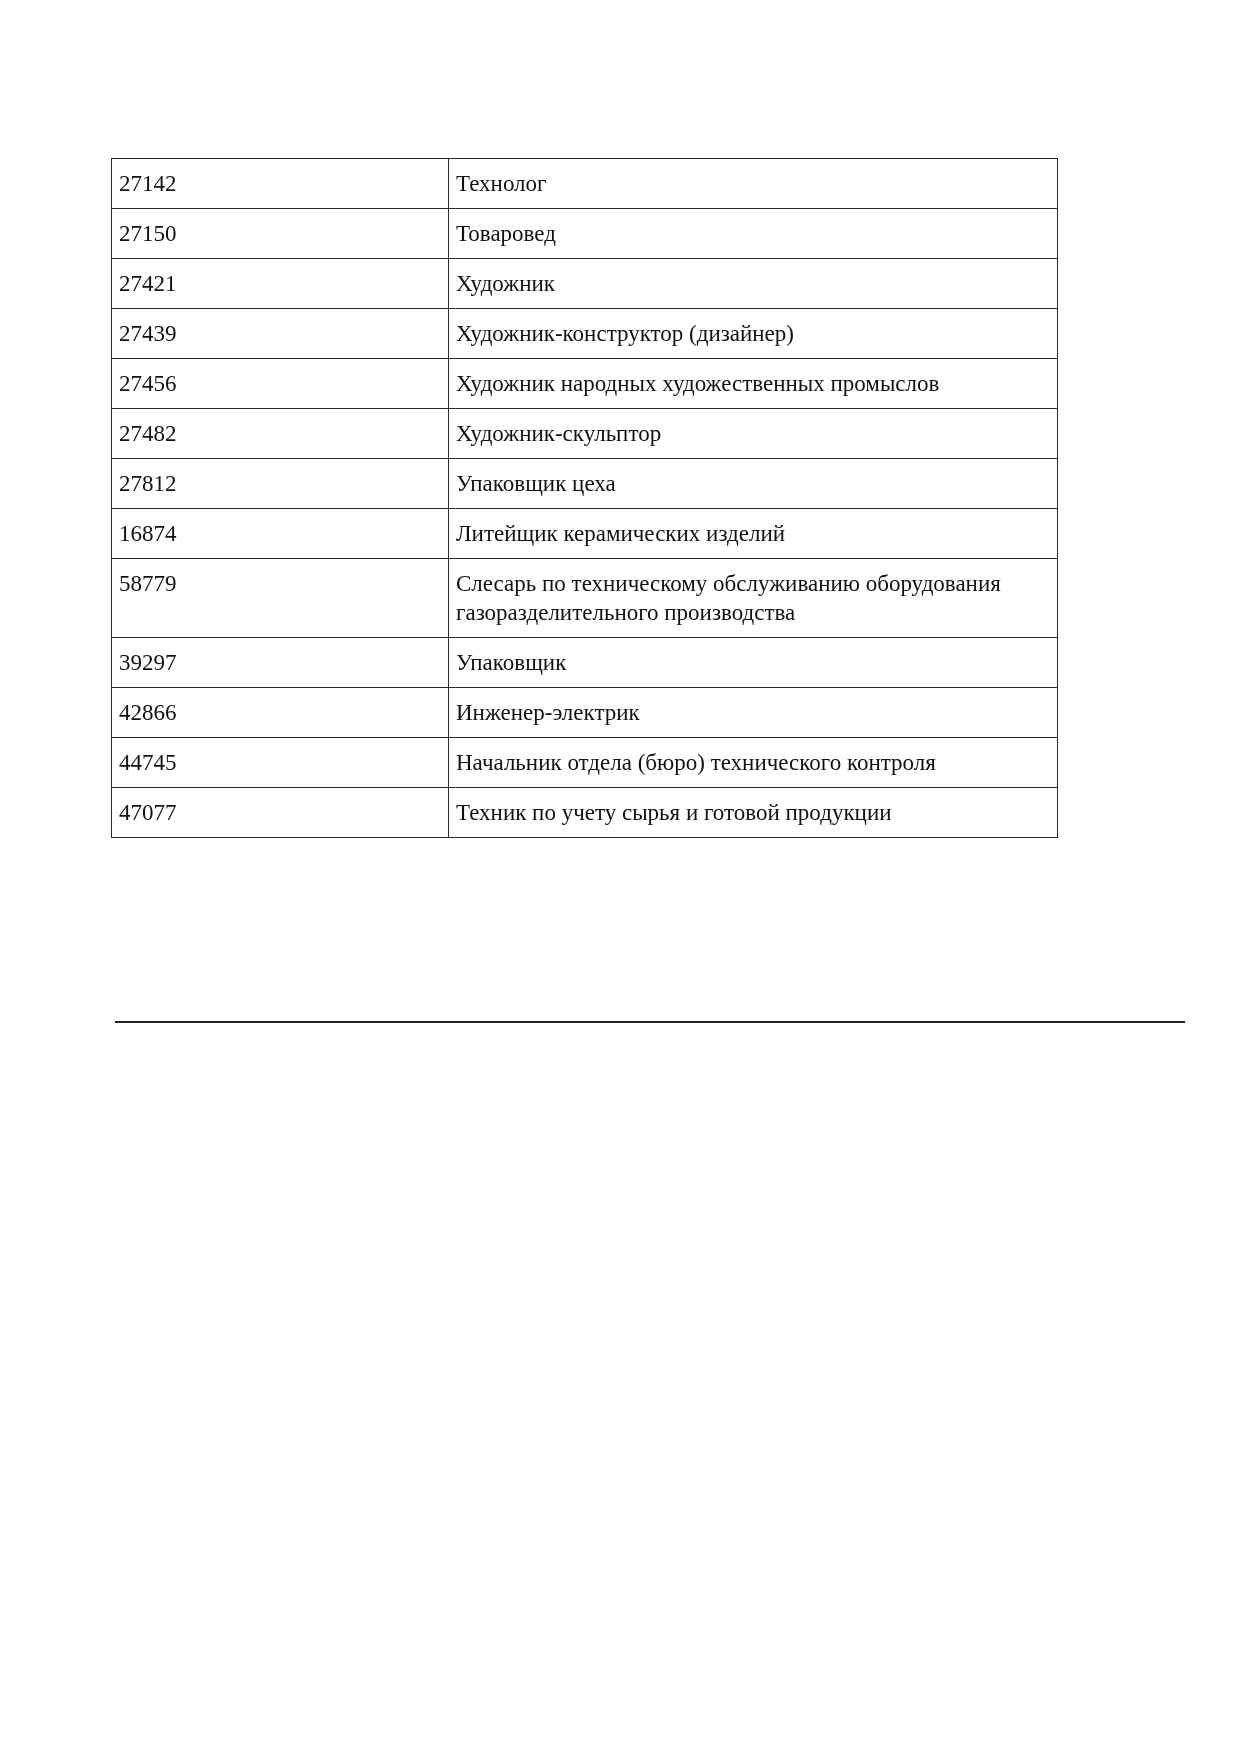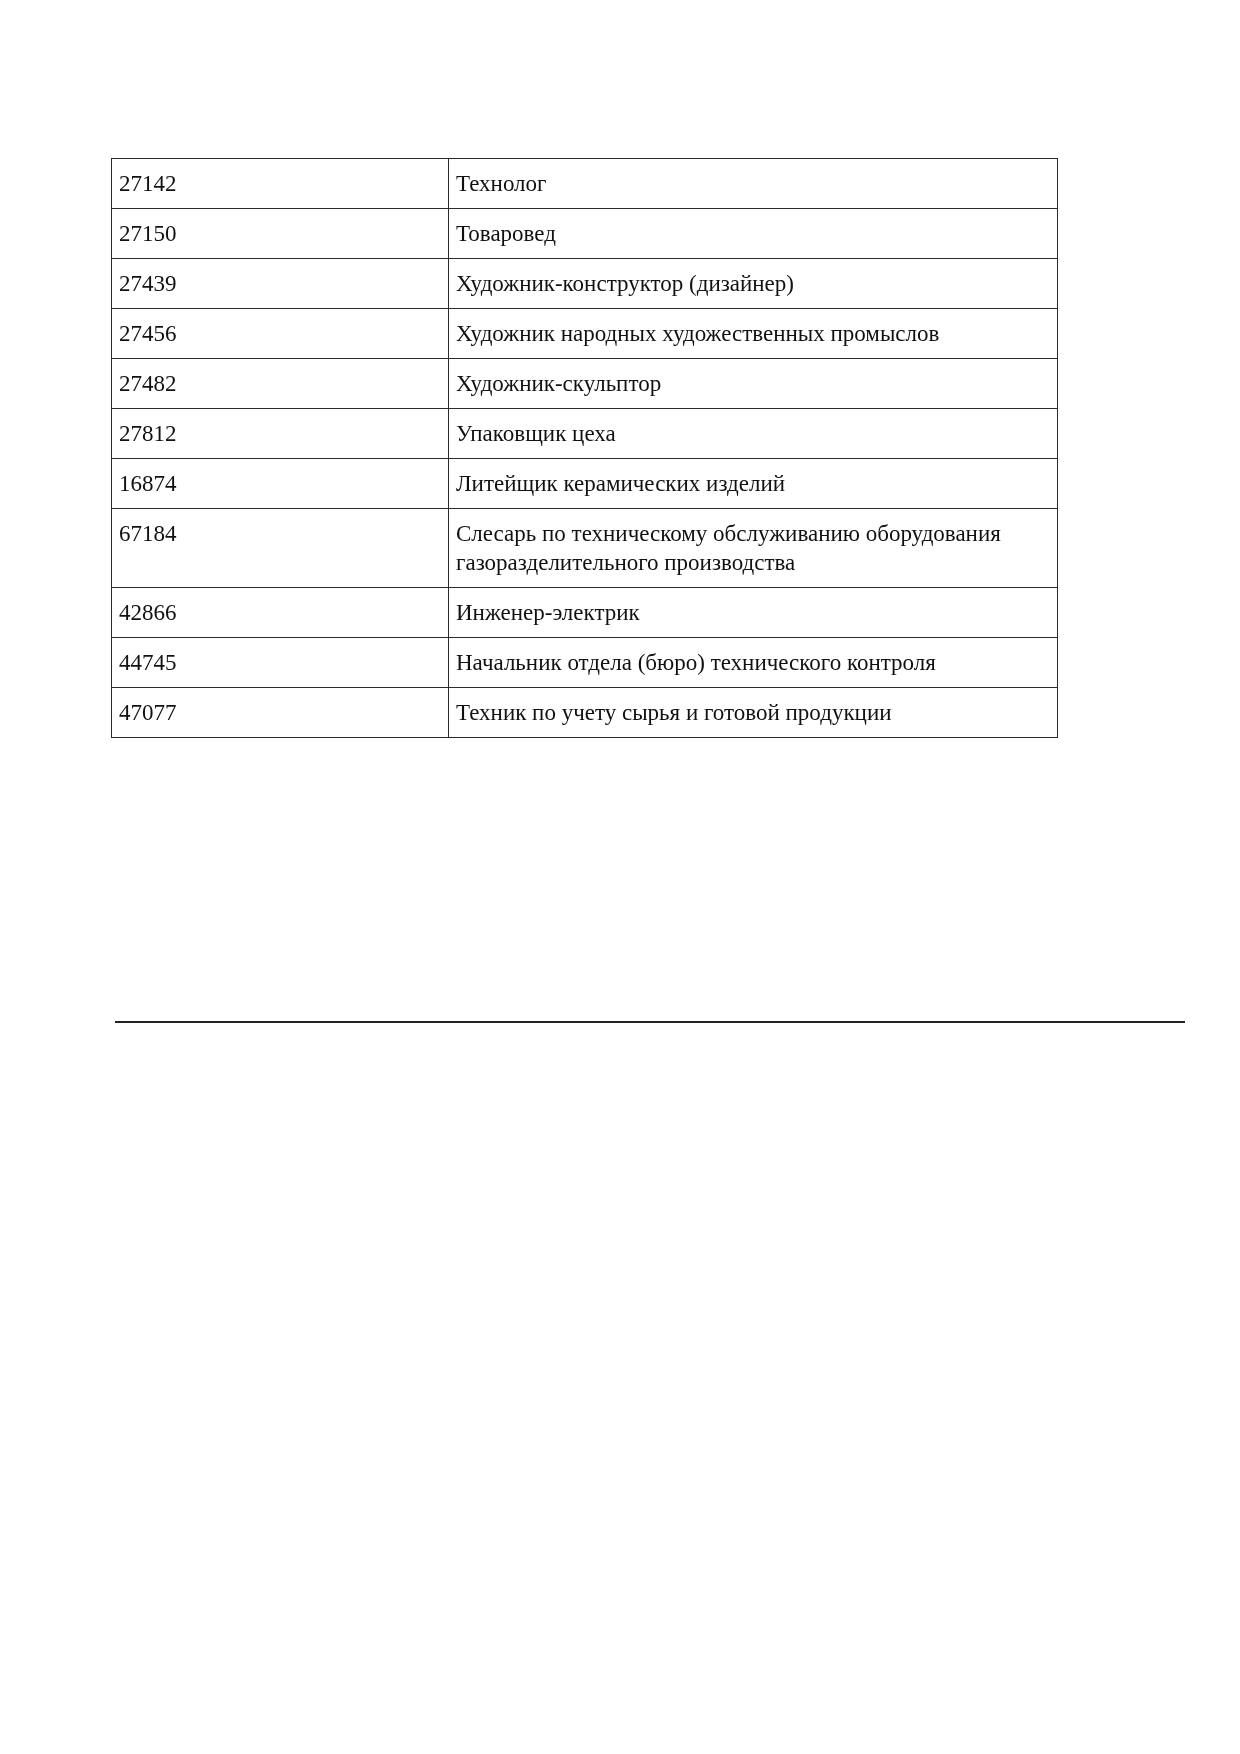--- a/index.html
+++ b/index.html
@@ -42,42 +42,50 @@
     <tbody>
       <tr>
         <td>27142</td>
         <td>Технолог</td>
       </tr>
       <tr>
         <td>27150</td>
         <td>Товаровед</td>
       </tr>
       <tr>
+        <td>27421</td>
+        <td>Художник</td>
+      </tr>
+      <tr>
         <td>27439</td>
         <td>Художник-конструктор (дизайнер)</td>
       </tr>
       <tr>
         <td>27456</td>
         <td>Художник народных художественных промыслов</td>
       </tr>
       <tr>
         <td>27482</td>
         <td>Художник-скульптор</td>
       </tr>
       <tr>
         <td>27812</td>
         <td>Упаковщик цеха</td>
       </tr>
       <tr>
         <td>16874</td>
         <td>Литейщик керамических изделий</td>
       </tr>
       <tr>
-        <td>67184</td>
+        <td>58779</td>
         <td>Слесарь по техническому обслуживанию оборудования газоразделительного производства</td>
+      </tr>
+      <tr>
+        <td>39297</td>
+        <td>Упаковщик</td>
       </tr>
       <tr>
         <td>42866</td>
         <td>Инженер-электрик</td>
       </tr>
       <tr>
         <td>44745</td>
         <td>Начальник отдела (бюро) технического контроля</td>
       </tr>
       <tr>

